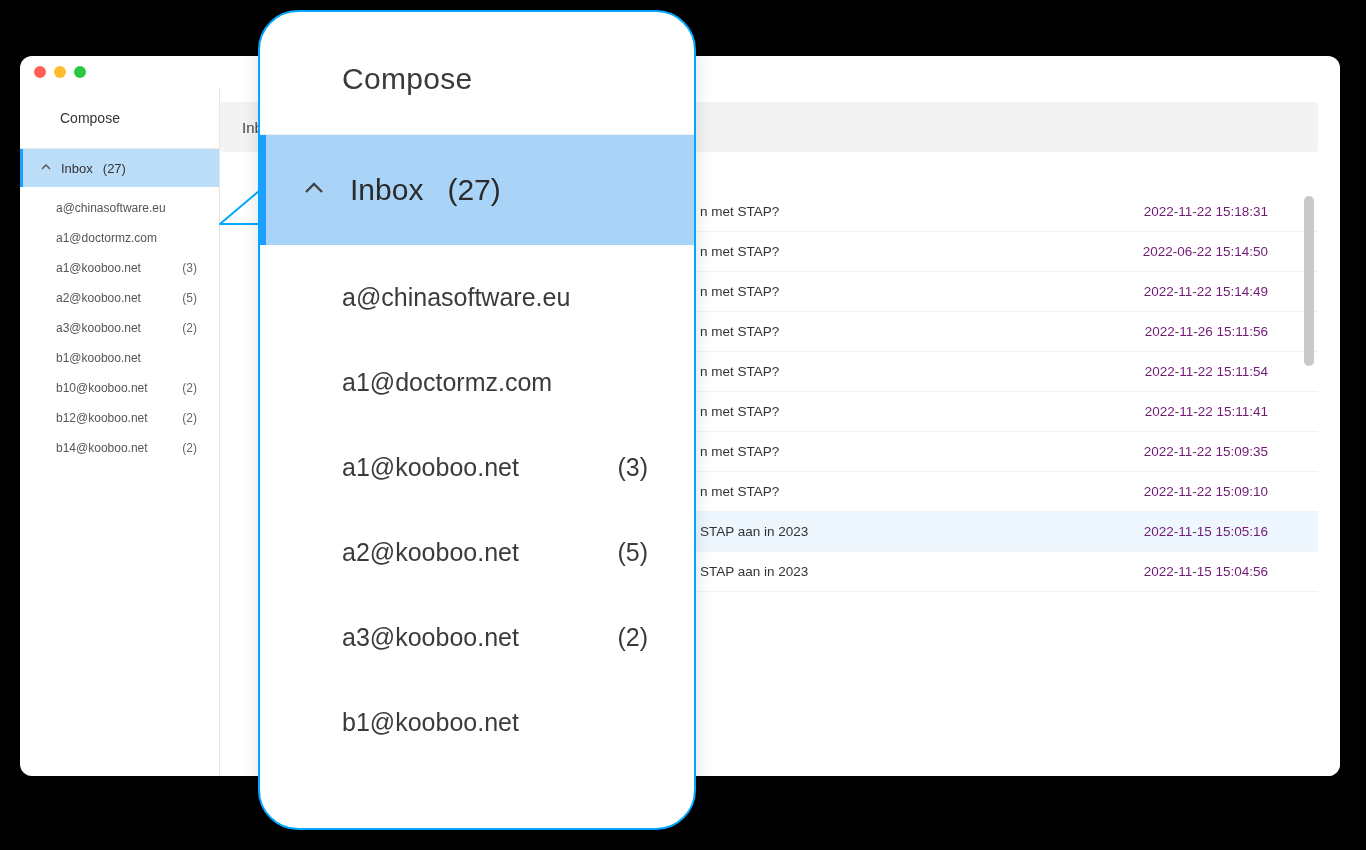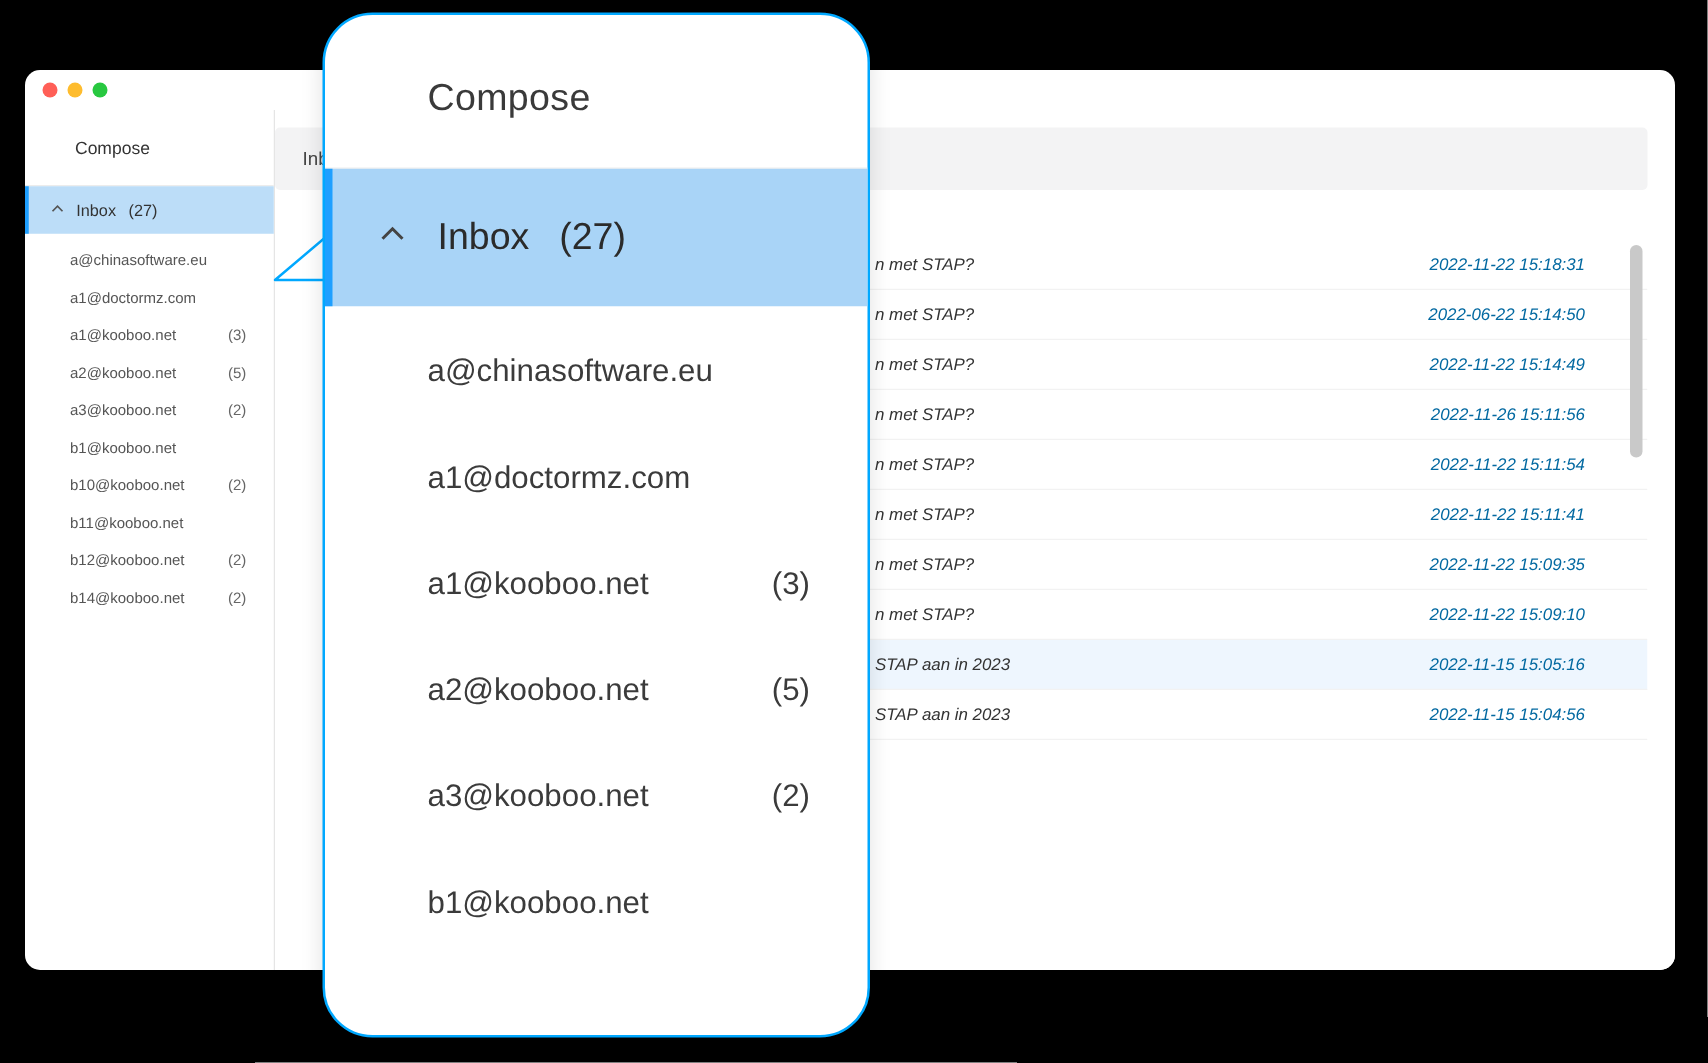--- a/index.html
+++ b/index.html
@@ -68,32 +68,32 @@
     color:#444; font-size:15px;
     margin: 14px 22px 0 0;
     border-radius:4px;
   }
   .msg-area {
     margin: 40px 22px 0 0;
     position:relative;
     height: 430px;
     overflow:hidden;
   }
-  .msg-rows { padding-left: 470px; font-style: italic; }
+  .msg-rows { padding-left: 470px; }
   .msg-row {
     display:flex; justify-content:space-between;
     align-items:center;
     height: 40px;
     padding: 0 40px 0 0;
     font-size:13.5px; color:#333;
     border-bottom:1px solid #f2f2f2;
   }
   .msg-row.highlight { background:#eef6fe; }
   .msg-row .subj { flex:1; padding-left: 10px; white-space:nowrap; overflow:hidden; text-overflow:ellipsis; }
-  .msg-row .date { color:#0369a1; padding-right: 10px; }
+  .msg-row .date { color:#701a75; padding-right: 10px; }
   .msg-scrollbar {
     position:absolute; right:4px; top:4px; width:10px; height:170px;
     background:#c9c9c9; border-radius:5px;
   }
 
   
   .callout {
     position:absolute;
     left: 258px; top: 10px;
     width: 438px; height: 820px;
@@ -185,24 +185,20 @@
           </div>
           <div class="sb-item">
             <span>b1@kooboo.net</span>
             <span class="cnt"></span>
           </div>
           <div class="sb-item">
             <span>b10@kooboo.net</span>
             <span class="cnt">(2)</span>
           </div>
           <div class="sb-item">
-            <span>b11@kooboo.net</span>
-            <span class="cnt"></span>
-          </div>
-          <div class="sb-item">
             <span>b12@kooboo.net</span>
             <span class="cnt">(2)</span>
           </div>
           <div class="sb-item">
             <span>b14@kooboo.net</span>
             <span class="cnt">(2)</span>
           </div>
         </div>
     </div>
 

